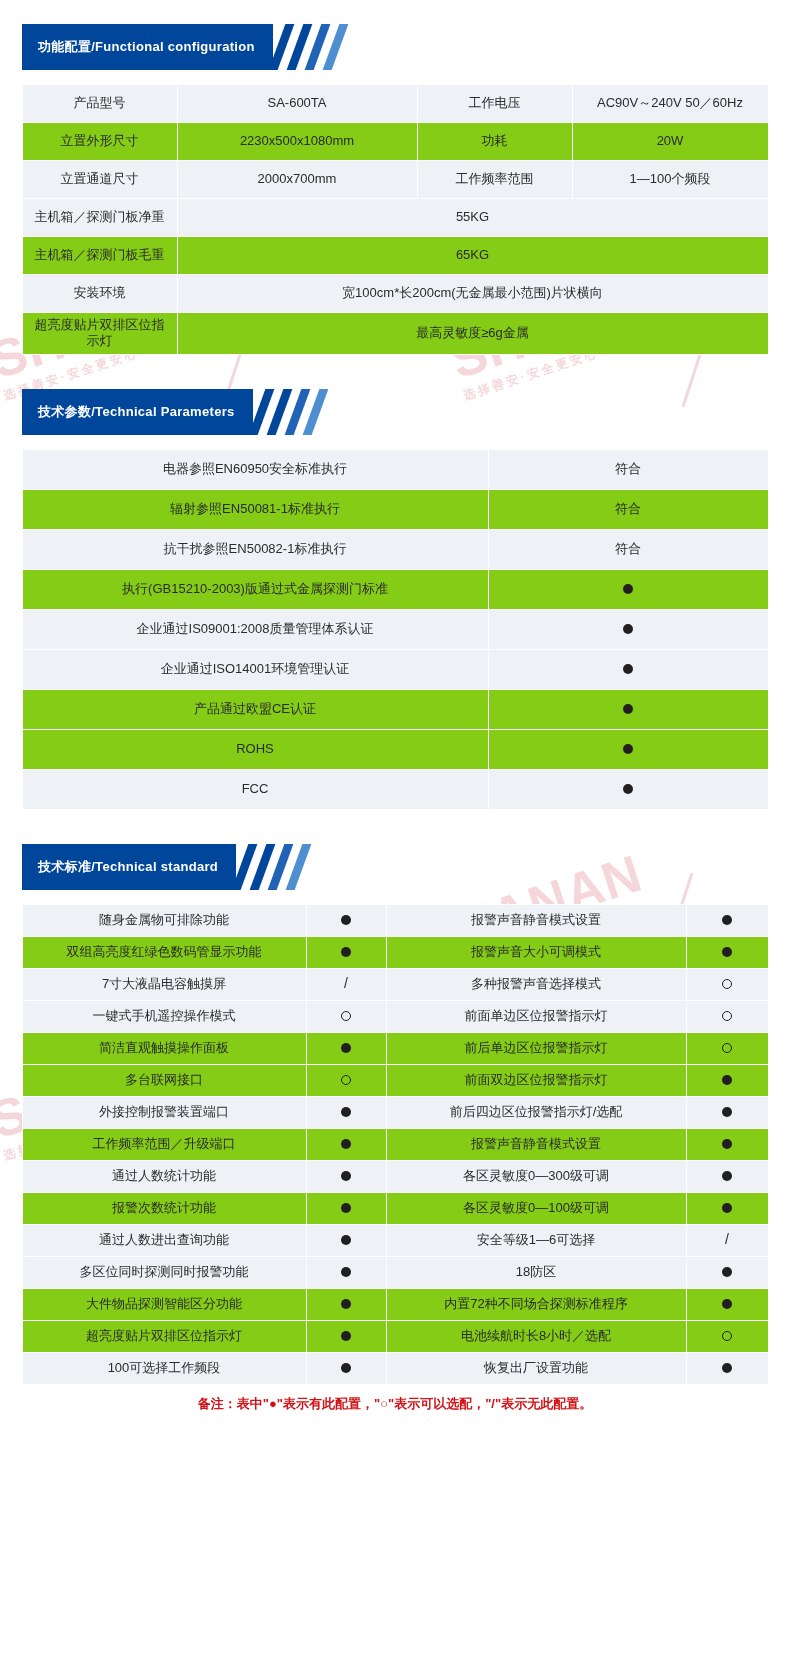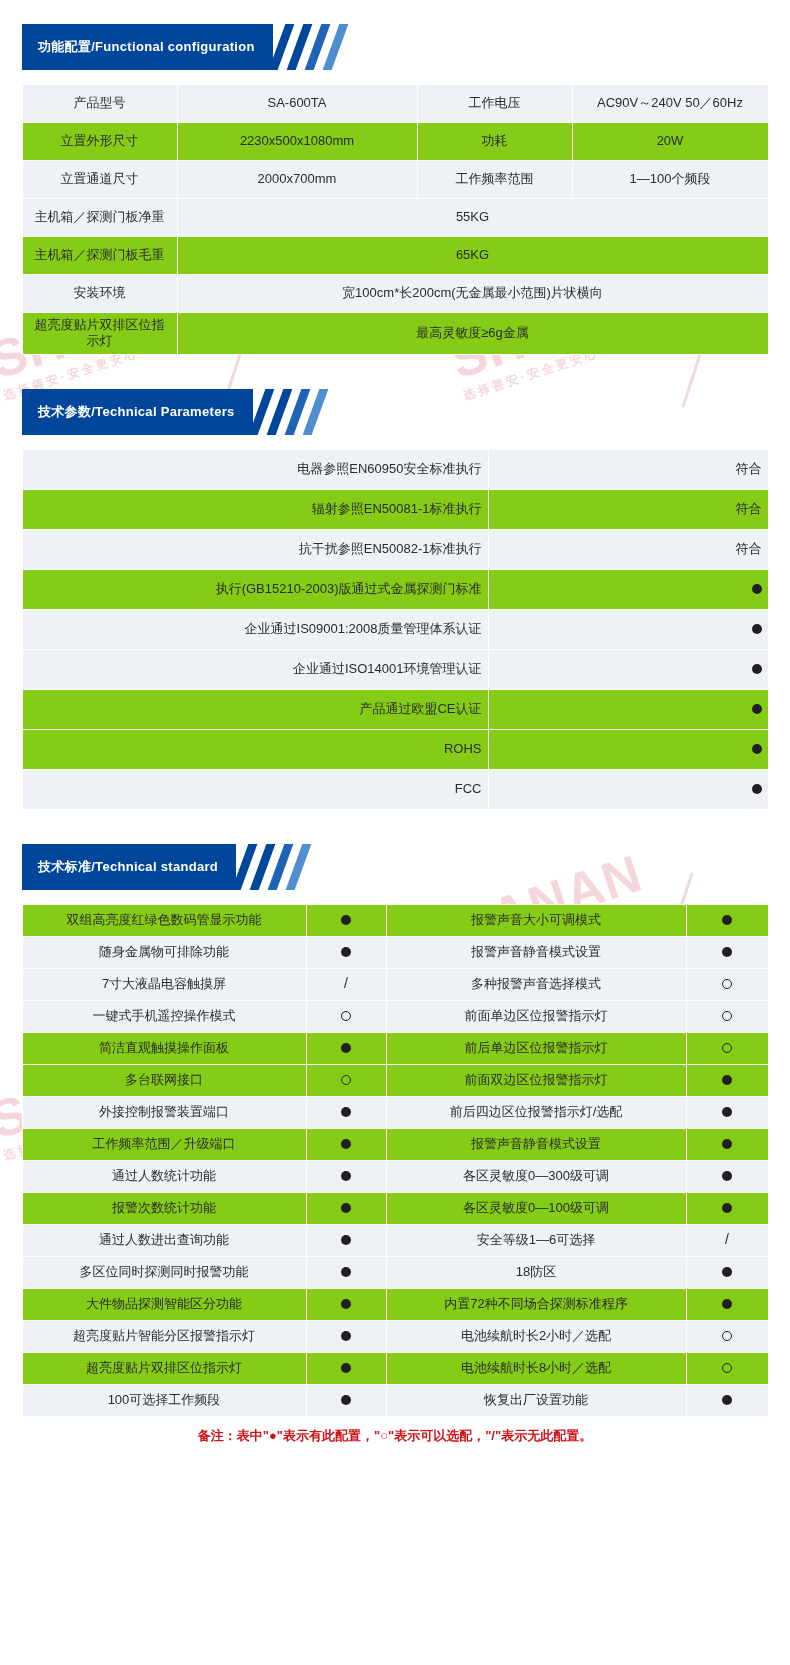--- a/index.html
+++ b/index.html
@@ -104,21 +104,21 @@
 
   
   #tbl-functional col.c1 { width: 155px; }
   #tbl-functional col.c2 { width: 240px; }
   #tbl-functional col.c3 { width: 155px; }
   #tbl-functional col.c4 { width: 196px; }
 
   
   #tbl-techparams col.c1 { width: 466px; }
   #tbl-techparams col.c2 { width: 280px; }
-  #tbl-techparams td { height: 40px; text-align: right; }
+  #tbl-techparams td { height: 40px; }
   .dot {
     display: inline-block;
     width: 10px; height: 10px;
     border-radius: 50%;
     background: #231f20;
     vertical-align: middle;
   }
   .circle-o {
     display: inline-block;
     width: 10px; height: 10px;
@@ -313,30 +313,30 @@
 
   <table class="spec" id="tbl-standard">
     <colgroup>
         <col class="c1">
         <col class="c2">
         <col class="c3">
         <col class="c4">
       </colgroup>
     <tbody id="standard-body">
         <tr>
+          <td>随身金属物可排除功能</td>
+          <td><span class="dot"></span></td>
+          <td>报警声音静音模式设置</td>
+          <td><span class="dot"></span></td>
+        </tr>
+        <tr>
           <td class="alt">双组高亮度红绿色数码管显示功能</td>
           <td class="alt"><span class="dot"></span></td>
           <td class="alt">报警声音大小可调模式</td>
           <td class="alt"><span class="dot"></span></td>
-        </tr>
-        <tr>
-          <td>随身金属物可排除功能</td>
-          <td><span class="dot"></span></td>
-          <td>报警声音静音模式设置</td>
-          <td><span class="dot"></span></td>
         </tr>
         <tr>
           <td>7寸大液晶电容触摸屏</td>
           <td><span class="slash">/</span></td>
           <td>多种报警声音选择模式</td>
           <td><span class="circle-o"></span></td>
         </tr>
         <tr>
           <td>一键式手机遥控操作模式</td>
           <td><span class="circle-o"></span></td>
@@ -391,26 +391,20 @@
           <td>18防区</td>
           <td><span class="dot"></span></td>
         </tr>
         <tr>
           <td class="alt">大件物品探测智能区分功能</td>
           <td class="alt"><span class="dot"></span></td>
           <td class="alt">内置72种不同场合探测标准程序</td>
           <td class="alt"><span class="dot"></span></td>
         </tr>
         <tr>
-          <td>超亮度贴片智能分区报警指示灯</td>
-          <td><span class="dot"></span></td>
-          <td>电池续航时长2小时／选配</td>
-          <td><span class="circle-o"></span></td>
-        </tr>
-        <tr>
           <td class="alt">超亮度贴片双排区位指示灯</td>
           <td class="alt"><span class="dot"></span></td>
           <td class="alt">电池续航时长8小时／选配</td>
           <td class="alt"><span class="circle-o"></span></td>
         </tr>
         <tr>
           <td>100可选择工作频段</td>
           <td><span class="dot"></span></td>
           <td>恢复出厂设置功能</td>
           <td><span class="dot"></span></td>

